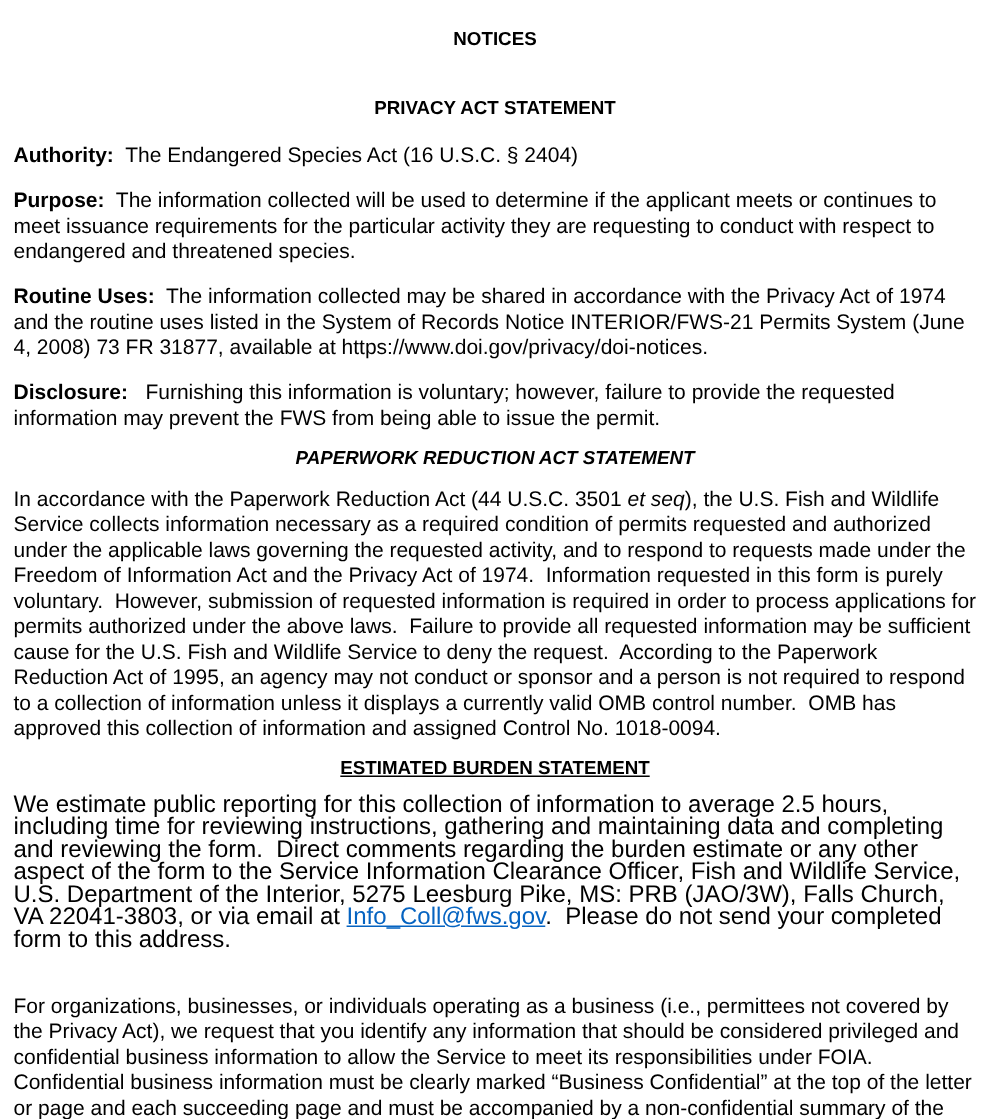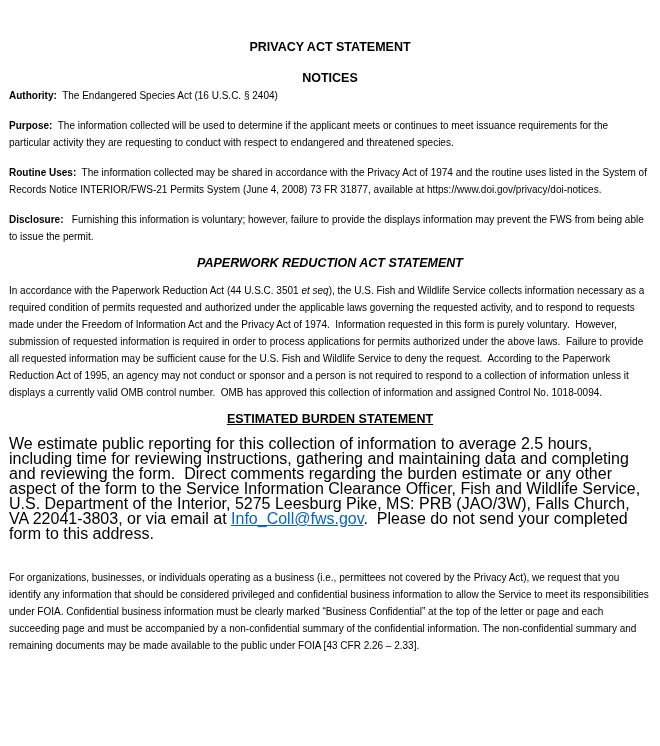--- a/index.html
+++ b/index.html
@@ -23,21 +23,21 @@
       line-height: 17px;
       margin: 0;
     }
     #title      { margin: 8px 0 0 0; }
     #h-privacy  { margin: 29px 0 14px 0; }
     #h-paperwork{ margin: 9px 0 10px 0; font-style: italic; }
     #h-burden   { margin: 6px 0 8px 0; text-decoration: underline; }
     #h-foia     { margin: 11px 0 10px 0; }
     p {
       margin: 0 0 13px 0;
-      font-size: 10px;
+      font-size: 14px;
       line-height: 17px;
       white-space: pre-wrap;
       word-wrap: break-word;
     }
     p.small {
       font-size: 16px;
       line-height: 15px;
       margin-bottom: 28px;
     }
     p.tight { margin-bottom: 10px; }
@@ -47,31 +47,31 @@
       text-decoration: underline;
       cursor: pointer;
     }
     i { font-style: italic; }
   </style>
 </head>
 <body>
 
 <div class="page">
 
+  <div class="heading" id="title">NOTICES</div>
+
   <div class="heading" id="h-privacy">PRIVACY ACT STATEMENT</div>
-
-  <div class="heading" id="title">NOTICES</div>
 
   <p><span class="lbl">Authority:</span><span>  The Endangered Species Act (16 U.S.C. § 2404)</span></p>
 
   <p><span class="lbl">Purpose:</span><span>  The information collected will be used to determine if the applicant meets or continues to meet issuance requirements for the particular activity they are requesting to conduct with respect to endangered and threatened species.</span></p>
 
   <p><span class="lbl">Routine Uses:</span><span>  The information collected may be shared in accordance with the Privacy Act of 1974 and the routine uses listed in the System of Records Notice INTERIOR/FWS-21 Permits System (June 4, 2008) 73 FR 31877, available at https://www.doi.gov/privacy/doi-notices.</span></p>
 
-  <p class="tight"><span class="lbl">Disclosure:</span><span>   Furnishing this information is voluntary; however, failure to provide the displays information may prevent the FWS from being able to issue the permit.</span></p>
+  <p class="tight"><span class="lbl">Disclosure:</span><span>   Furnishing this information is voluntary; however, failure to provide the requested information may prevent the FWS from being able to issue the permit.</span></p>
 
   <div class="heading" id="h-paperwork">PAPERWORK REDUCTION ACT STATEMENT</div>
 
   <p class="tight"><span>In accordance with the Paperwork Reduction Act (44 U.S.C. 3501 </span><i>et seq</i><span>), the U.S. Fish and Wildlife Service collects information necessary as a required condition of permits requested and authorized under the applicable laws governing the requested activity, and to respond to requests made under the Freedom of Information Act and the Privacy Act of 1974.  Information requested in this form is purely voluntary.  However, submission of requested information is required in order to process applications for permits authorized under the above laws.  Failure to provide all requested information may be sufficient cause for the U.S. Fish and Wildlife Service to deny the request.  According to the Paperwork Reduction Act of 1995, an agency may not conduct or sponsor and a person is not required to respond to a collection of information unless it displays a currently valid OMB control number.  OMB has approved this collection of information and assigned Control No. 1018-0094.</span></p>
 
   <div class="heading" id="h-burden">ESTIMATED BURDEN STATEMENT</div>
 
   <p class="small"><span>We estimate public reporting for this collection of information to average 2.5 hours, including time for reviewing instructions, gathering and maintaining data and completing and reviewing the form.  Direct comments regarding the burden estimate or any other aspect of the form to the Service Information Clearance Officer, Fish and Wildlife Service, U.S. Department of the Interior, 5275 Leesburg Pike, MS: PRB (JAO/3W), Falls Church, VA 22041-3803, or via email at </span><a class="link">Info_Coll@fws.gov</a><span>.  Please do not send your completed form to this address.</span></p>
 
 

